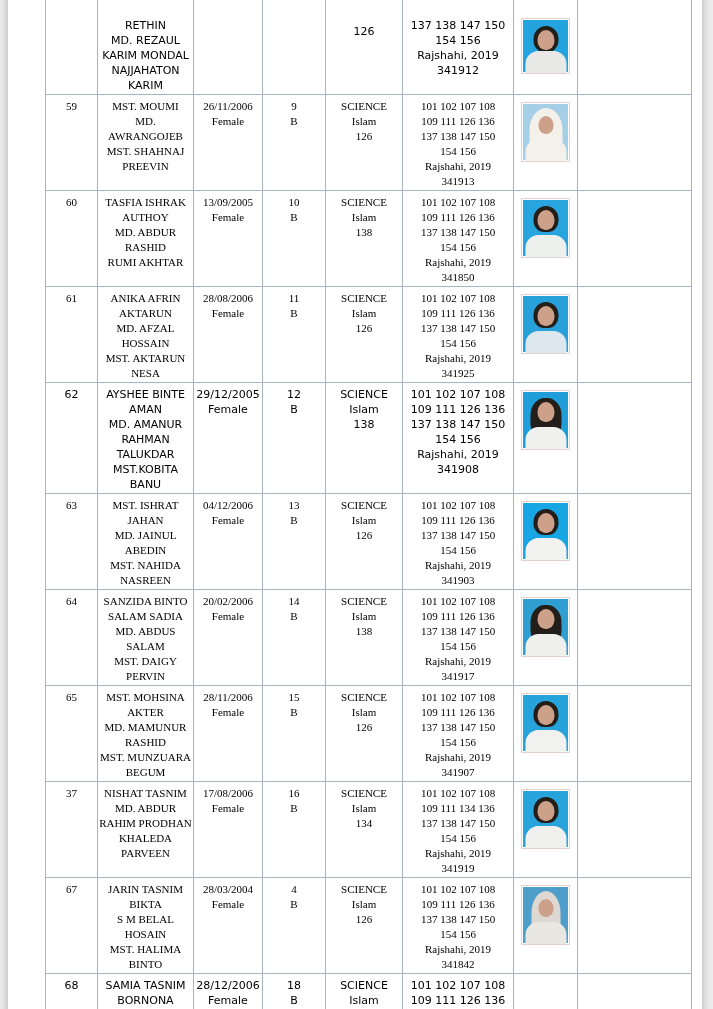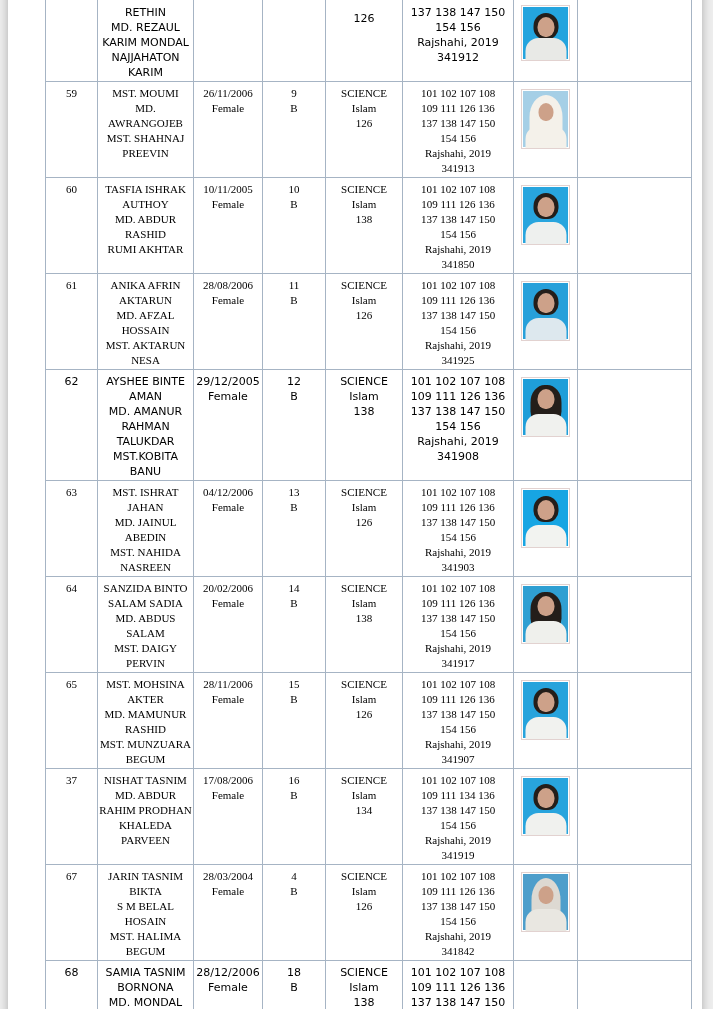--- a/index.html
+++ b/index.html
@@ -20,21 +20,21 @@
   .ctable td{
     border:1px solid var(--border-c,#a6b4c4);
     padding:4px 1px 1px;
     text-align:center;vertical-align:top;
     font-size:11px;line-height:15px;color:var(--text-c,#000);
     overflow:hidden;
   }
   .ln{display:block;white-space:pre-line;}
   
   tr.partial-top{height:70px;}
-  tr.partial-top td{border-top:none;padding-top:5px;}
+  tr.partial-top td{border-top:none;padding-top:18px;}
   tr.partial-top td.g-cell .ln{padding-top:2px;}
   tr.partial-bottom{height:60px;}
   tr.h96{height:96px;font-family:Liberation Serif, serif;}
   tr.h111{height:111px;}
   
   .photo{
     position:relative;width:47px;height:58px;margin:3px auto 0;
     background:#fff;border:1px solid #e2d2d0;overflow:hidden;
   }
   .partial-top .photo{height:54px;margin-top:0;}
@@ -162,21 +162,21 @@
       <span class="ln">60</span>
     </td>
     <td>
       <span class="ln">TASFIA ISHRAK
 AUTHOY</span>
       <span class="ln">MD. ABDUR
 RASHID</span>
       <span class="ln">RUMI AKHTAR</span>
     </td>
     <td>
-      <span class="ln">10/11/2005</span>
+      <span class="ln">13/09/2005</span>
       <span class="ln">Female</span>
     </td>
     <td>
       <span class="ln">10</span>
       <span class="ln">B</span>
     </td>
     <td class="g-cell">
       <span class="ln">SCIENCE</span>
       <span class="ln">Islam</span>
       <span class="ln">138</span>
@@ -474,21 +474,21 @@
   <tr class="row-9 h96">
     <td>
       <span class="ln">67</span>
     </td>
     <td>
       <span class="ln">JARIN TASNIM
 BIKTA</span>
       <span class="ln">S M BELAL
 HOSAIN</span>
       <span class="ln">MST. HALIMA
-BEGUM</span>
+BINTO</span>
     </td>
     <td>
       <span class="ln">28/03/2004</span>
       <span class="ln">Female</span>
     </td>
     <td>
       <span class="ln">4</span>
       <span class="ln">B</span>
     </td>
     <td class="g-cell">

